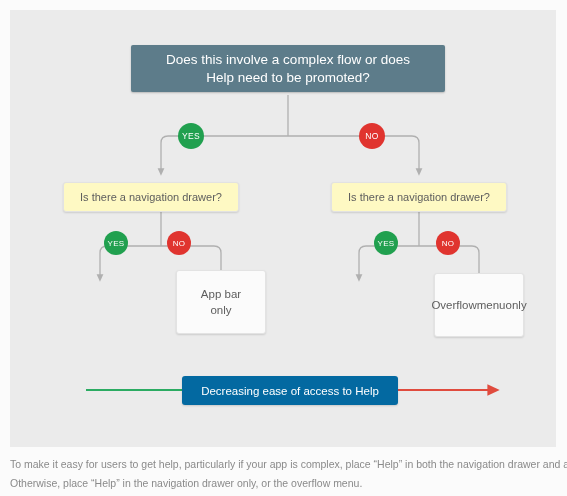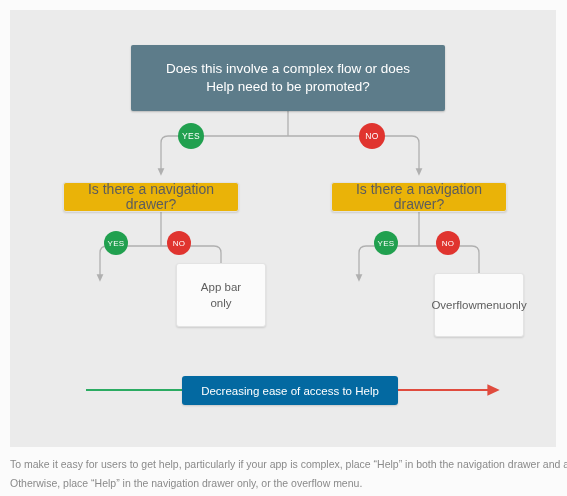--- a/index.html
+++ b/index.html
@@ -54,23 +54,23 @@
     background: #5d7c8a;
     color: #ffffff;
     font-size: 13.5px;
     line-height: 18px;
     border-radius: 2px;
     box-shadow: 0 1px 2px rgba(0,0,0,0.22);
     padding: 0 10px;
   }
 
   .question-node {
-    background: #eab308;
+    background: #fef9c3;
     color: #5d5d5d;
-    font-size: 14px;
+    font-size: 11px;
     line-height: 15px;
     border: 1px solid #e2e2e2;
     border-radius: 3px;
     box-shadow: 0 1px 2px rgba(0,0,0,0.13);
     padding: 0 6px;
   }
 
   .result-node {
     background: #fbfbfb;
     color: #5d5d5d;
@@ -163,21 +163,21 @@
 
         <path d="M409,236 L462,236 Q469,236 469,243 L469,268" marker-end="url(#arrowhead)"></path>
       </g>
 
       <g stroke-width="2.2" fill="none">
         <path d="M76,380 L172,380" stroke="#2bab62"></path>
         <path d="M388,380 L482,380" stroke="#e04b3e" marker-end="url(#arrowhead-red)"></path>
       </g>
     </svg>
 
-    <div class="node root-node" style="left:121px; top:35px; width:314px; height:66px; flex-direction:column;">
+    <div class="node root-node" style="left:121px; top:35px; width:314px; height:47px; flex-direction:column;">
       <span>Does this involve a complex flow or does</span>
       <span>Help need to be promoted?</span>
     </div>
 
     <div class="badge badge-yes" style="left:168px; top:113px;">
       <span>YES</span>
     </div>
     <div class="badge badge-no" style="left:349px; top:113px;">
       <span>NO</span>
     </div>
@@ -196,21 +196,21 @@
       <span>NO</span>
     </div>
     <div class="badge badge-yes badge-sm" style="left:364px; top:221px;">
       <span>YES</span>
     </div>
     <div class="badge badge-no badge-sm" style="left:426px; top:221px;">
       <span>NO</span>
     </div>
 
 
-    <div class="node result-node" style="left:166px; top:253px; width:90px; height:64px; flex-direction:column;">
+    <div class="node result-node" style="left:166px; top:260px; width:90px; height:64px; flex-direction:column;">
       <span>App bar</span>
       <span>only</span>
     </div>
 
 
     <div class="node result-node" style="left:424px; top:263px; width:90px; height:64px; ">
       <span>Overflow</span>
       <span>menu</span>
       <span>only</span>
     </div>

